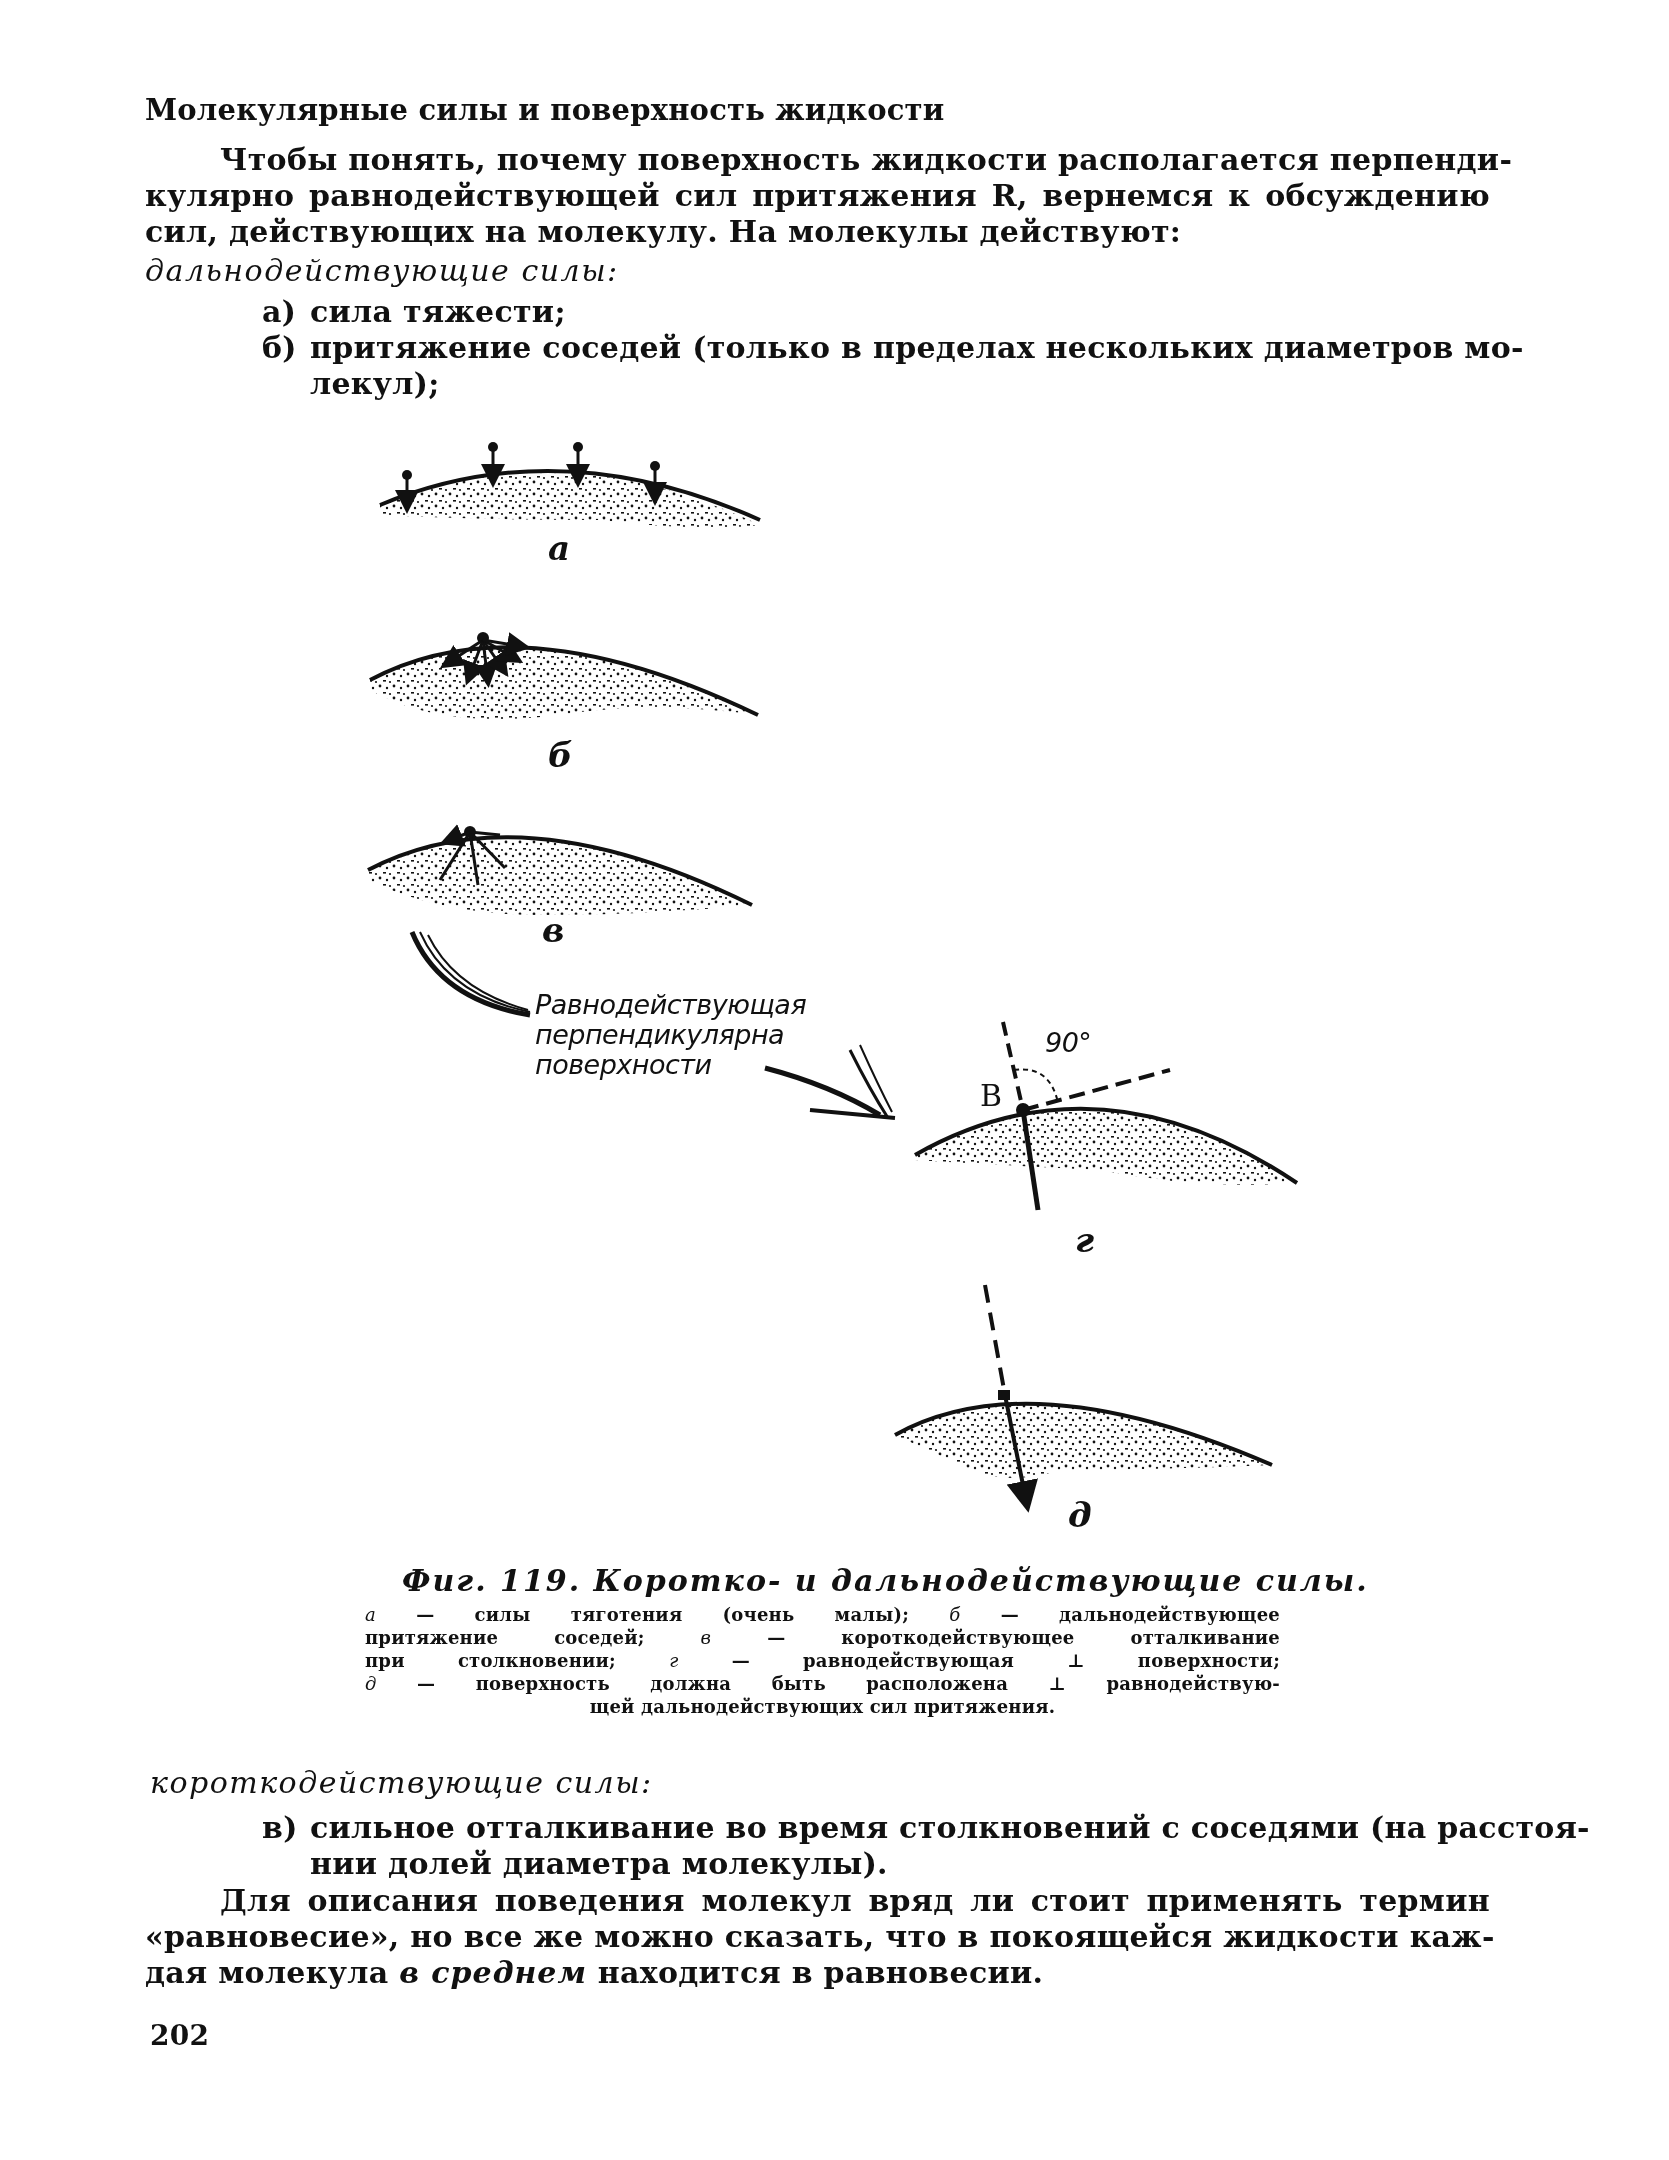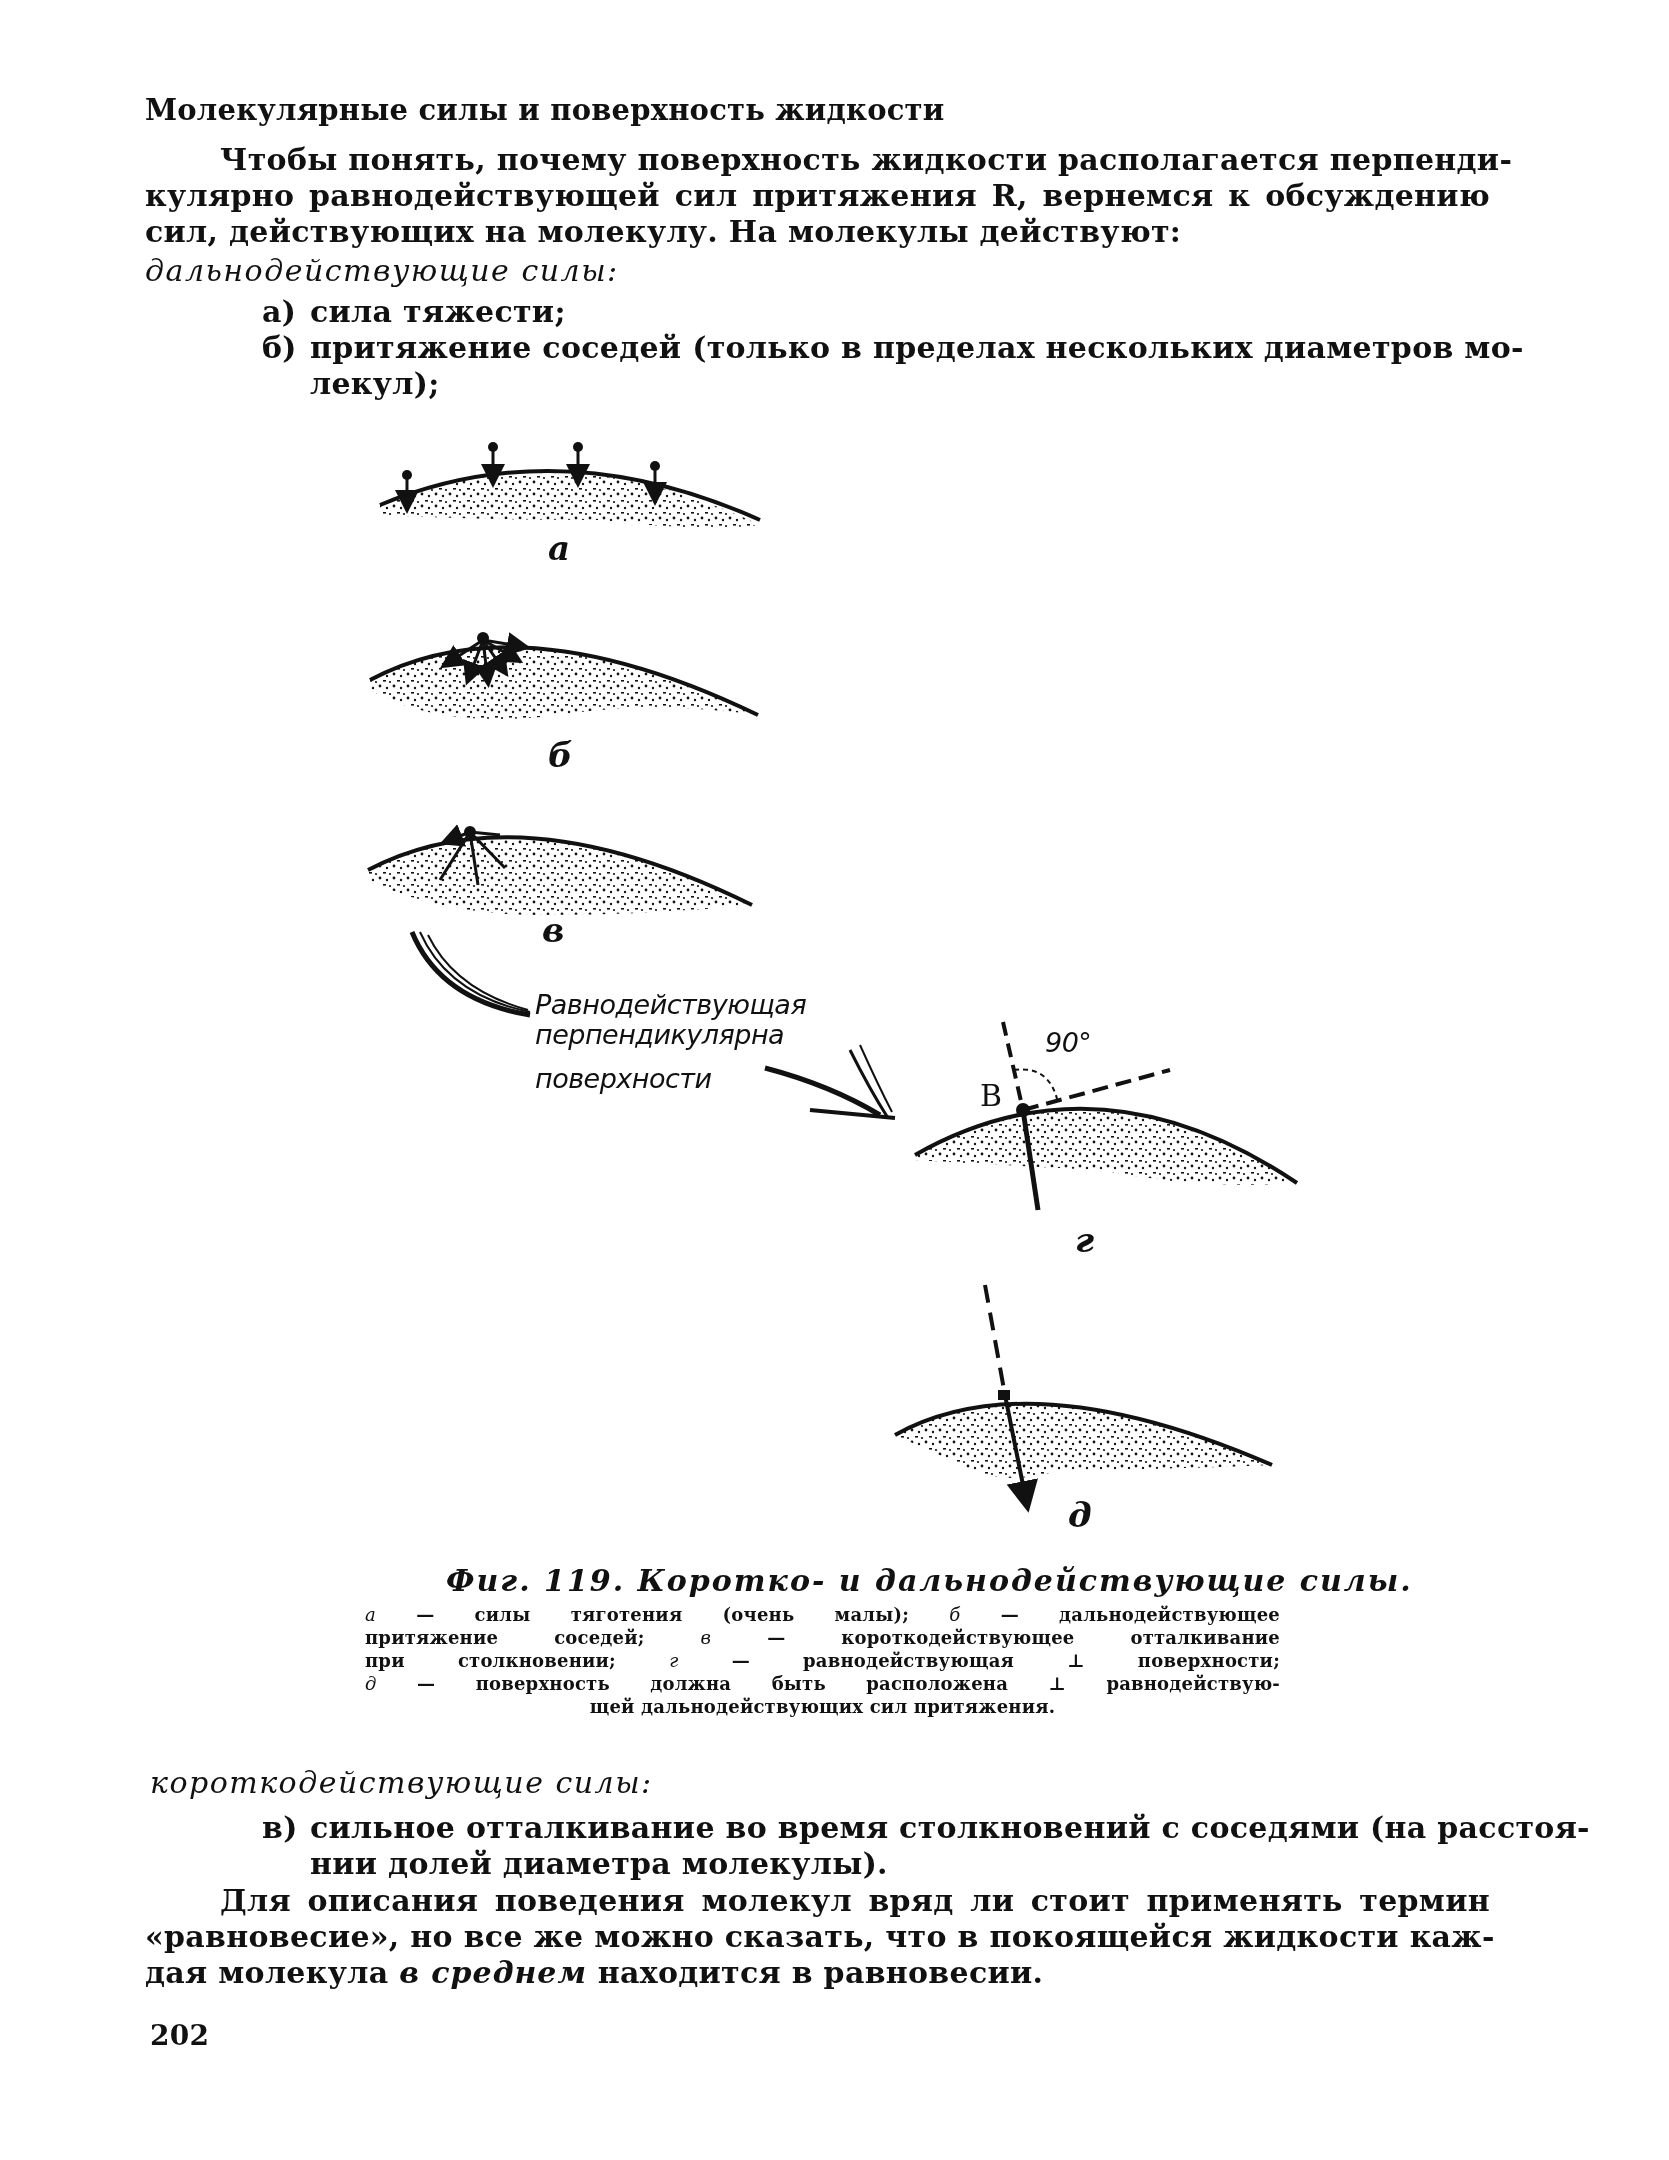--- a/index.html
+++ b/index.html
@@ -123,23 +123,23 @@
 <div class="abs fig-label" style="left:548px; top:528px;">а</div>
 <div class="abs fig-label" style="left:548px; top:735px;">б</div>
 <div class="abs fig-label" style="left:542px; top:910px;">в</div>
 <div class="abs fig-label" style="left:1075px; top:1220px;">г</div>
 <div class="abs fig-label" style="left:1068px; top:1495px;">д</div>
 <div class="abs" style="left:980px; top:1078px; font-size:30px; font-family:'DejaVu Serif',serif;">В</div>
 <div class="abs inset-label" style="left:1045px; top:1028px;">90°</div>
 
 <div class="abs inset-label" style="left:535px; top:990px;">Равнодействующая</div>
 <div class="abs inset-label" style="left:535px; top:1020px;">перпендикулярна</div>
-<div class="abs inset-label" style="left:535px; top:1050px;margin-top:14px;">поверхности</div>
+<div class="abs inset-label" style="left:535px; top:1050px;">поверхности</div>
 
-<div class="abs cap-title" style="left:402px; top:1563px;margin-left:44px;">Фиг. 119. Коротко- и дальнодействующие силы.</div>
+<div class="abs cap-title" style="left:402px; top:1563px;">Фиг. 119. Коротко- и дальнодействующие силы.</div>
 <div id="caption" class="abs" style="left:365px; top:1603px;">
     <div class="cap"><i>а</i><span> — силы тяготения (очень малы); </span><i>б</i><span> — дальнодействующее</span></div>
     <div class="cap"><span>притяжение соседей; </span><i>в</i><span> — короткодействующее отталкивание</span></div>
     <div class="cap"><span>при столкновении; </span><i>г</i><span> — равнодействующая ⊥ поверхности;</span></div>
     <div class="cap"><i>д</i><span> — поверхность должна быть расположена ⊥ равнодействую-</span></div>
     <div class="cap" style="text-align: center; text-align-last: center;"><span>щей дальнодействующих сил притяжения.</span></div>
   </div>
 
 <div class="abs txt ital" style="left:150px; top:1765px;">короткодействующие силы:</div>
 <div class="abs txt body" style="left:262px; top:1810px;">в)</div>

